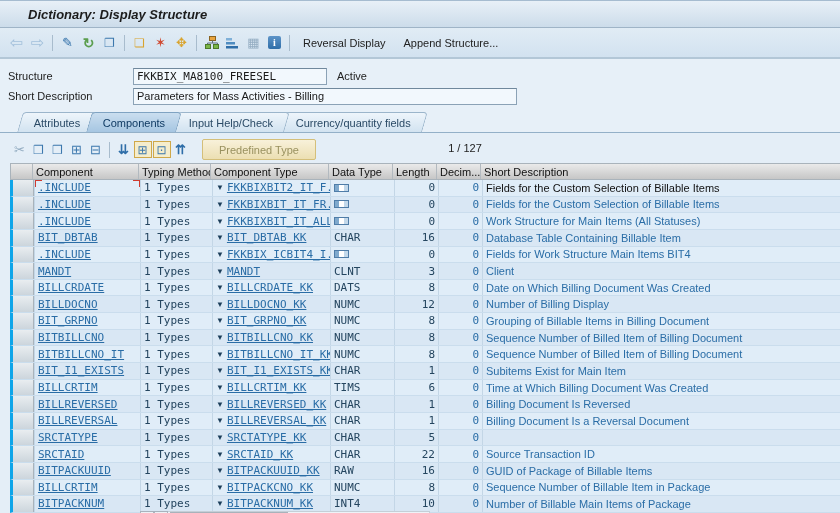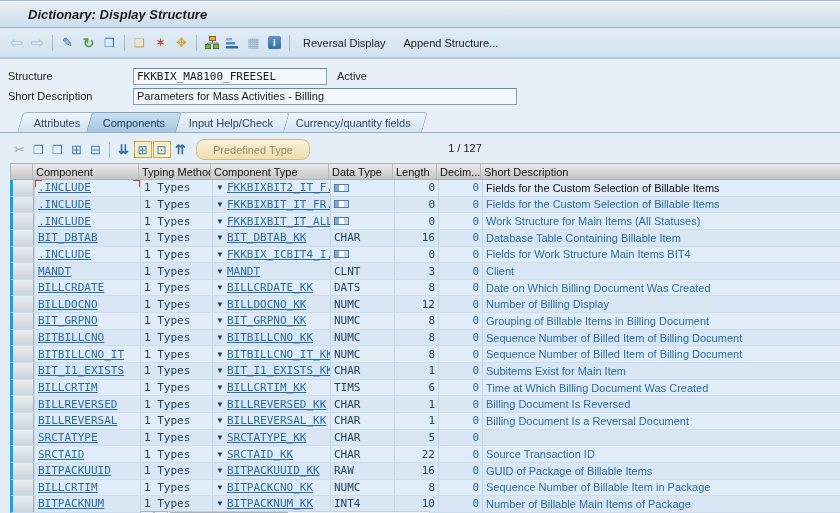--- a/index.html
+++ b/index.html
@@ -50,22 +50,22 @@
   .tab>span{display:inline-block;transform:skewX(16deg);white-space:nowrap}
   .tab.active{
     background:linear-gradient(#cadeef,#a6c6e2);
     border-color:#7fa3c2;color:#0f3a63;z-index:3;
   }
   
   .panel{position:relative;height:390px;background:#e4eef7}
   .table-toolbar{display:flex;align-items:center;padding:6px 0 3px 10px;position:relative}
   .tt-icon{width:19px;height:18px;display:flex;align-items:center;justify-content:center;cursor:default}
   .btn-predef{
-    margin-left:6px;height:19px;padding:0 16px;display:flex;align-items:center;
-    background:linear-gradient(#f8f1da,#ecdfb2);border:1px solid #d4bf7a;border-radius:8px;
+    margin-left:12px;height:19px;padding:0 16px;display:flex;align-items:center;
+    background:linear-gradient(#f8f1da,#ecdfb2);border:1px solid #d4bf7a;border-radius:2px;
     color:#99915f;cursor:default;white-space:nowrap;
   }
   .pos-indicator{position:absolute;left:425px;top:9px;width:80px;text-align:center;color:#222}
   
   .grid{margin-left:10px;width:830px}
   .g-header{
     display:flex;height:17px;box-sizing:border-box;
     background:linear-gradient(#eaeaea,#c6c6c6);
     border:1px solid #a9b3bb;border-right:none;
   }

